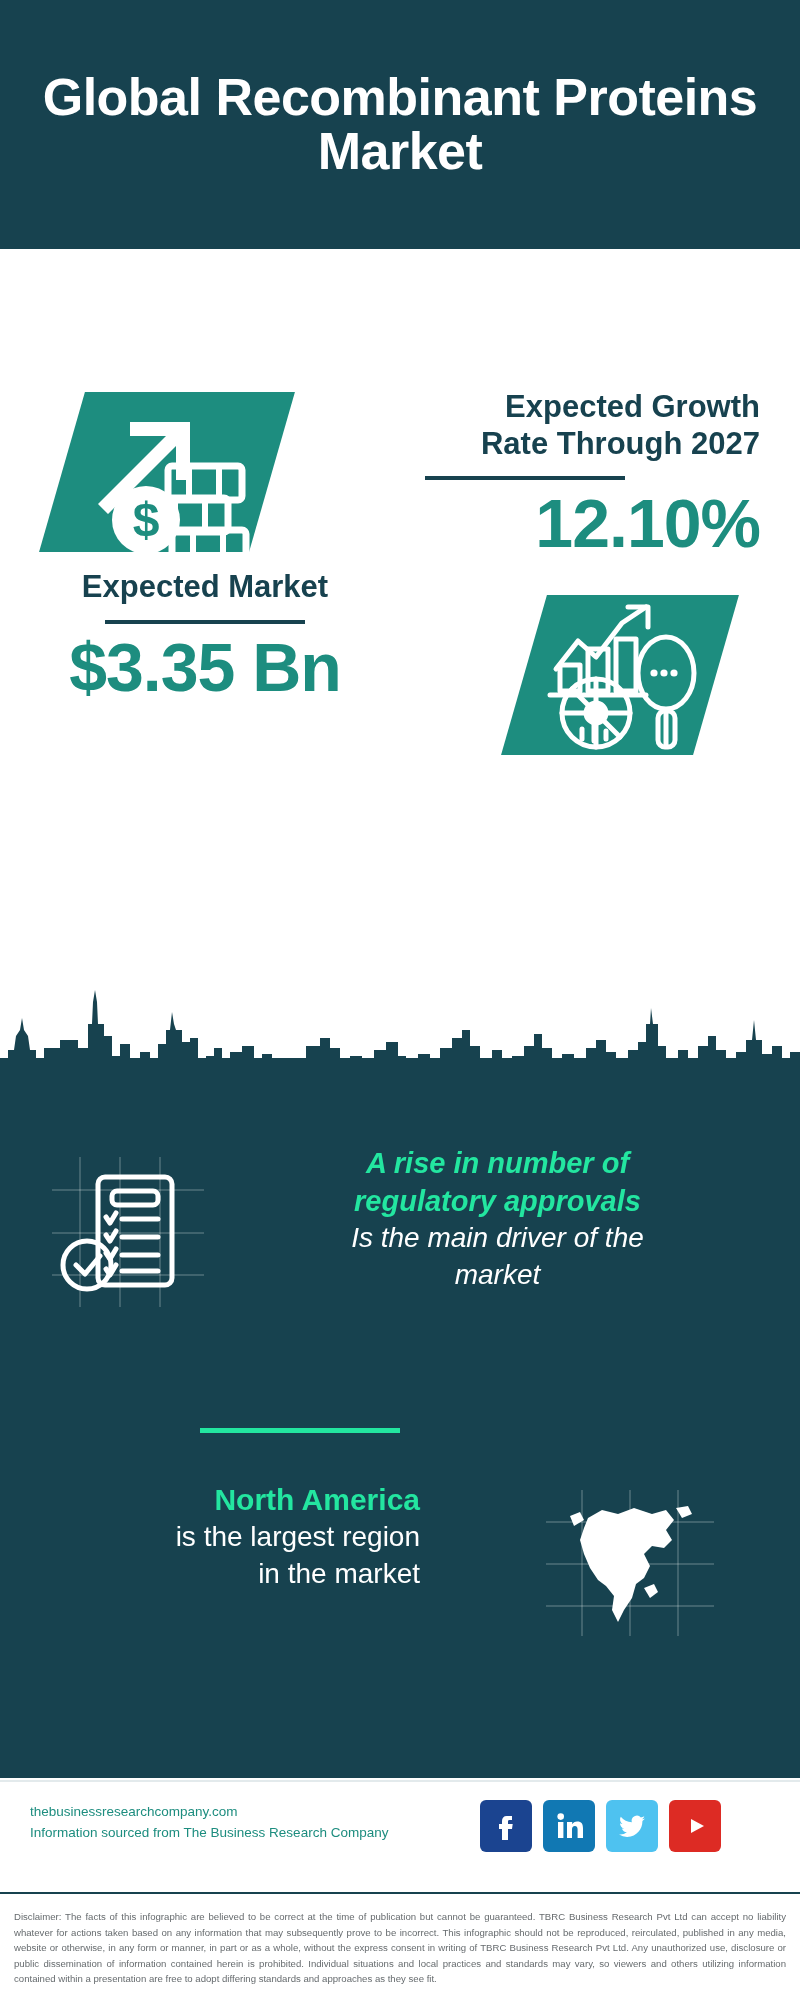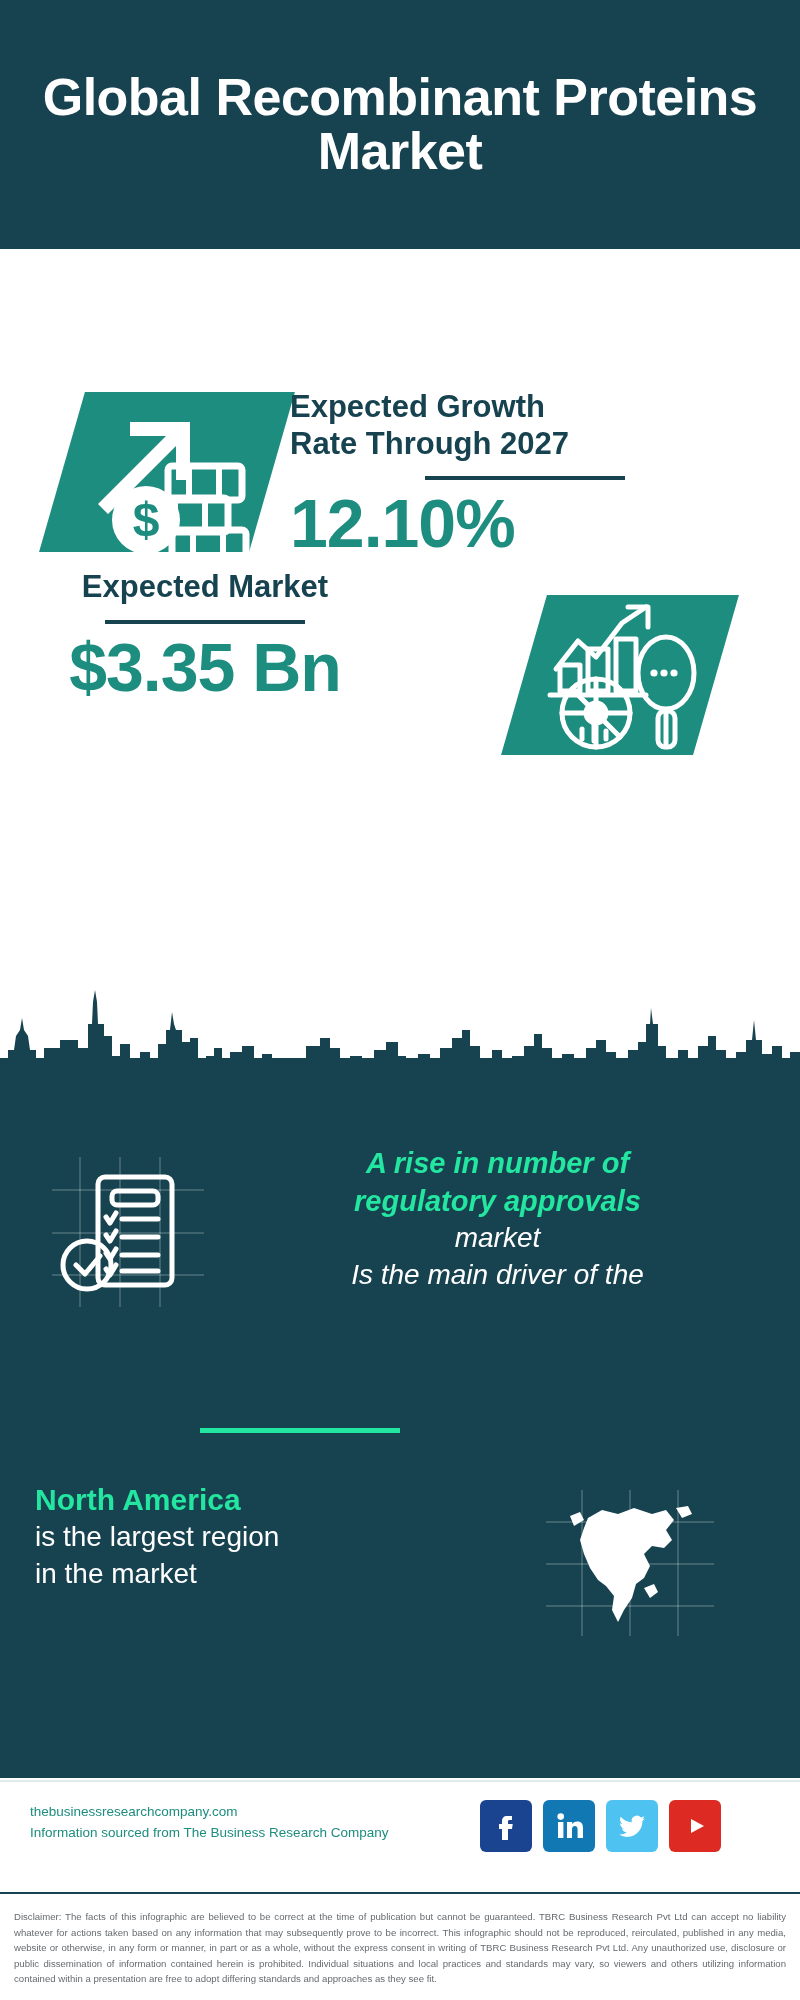--- a/index.html
+++ b/index.html
@@ -36,21 +36,21 @@
     background:#1d8d7f;
   }
   .para-left{
     left:62px;top:143px;width:210px;height:160px;
     transform:skewX(-16deg);
   }
   .icon-money{
     position:absolute;left:72px;top:143px;width:190px;height:160px;
   }
   .s1-text{
-    position:absolute;left:290px;top:140px;width:470px;text-align:left;
+    position:absolute;left:290px;top:140px;width:470px;text-align:right;
   }
   .kicker{
     color:#17424f;font-size:31px;font-weight:bold;line-height:1.18;
   }
   .rule-dark{
     width:200px;height:4px;background:#17424f;margin:14px auto 6px auto;
   }
   .bigval{
     color:#1d8d7f;font-size:68px;font-weight:bold;line-height:1.1;letter-spacing:-1px;
   }
@@ -90,21 +90,21 @@
   .driver-text{position:absolute;left:225px;top:0px;width:545px;text-align:center;font-style:italic;}
   .accent{color:#23e6a0;font-size:29px;font-weight:bold;line-height:1.3;}
   .whitetxt{color:#ffffff;font-size:28px;line-height:1.32;}
 
   .rule-accent{
     position:absolute;left:200px;top:1428px;width:200px;height:5px;background:#23e6a0;
   }
 
   
   .region-row{position:absolute;left:0;top:1480px;width:800px;height:200px;}
-  .region-text{position:absolute;left:35px;top:0;width:400px;text-align:left;}
+  .region-text{position:absolute;left:20px;top:0;width:400px;text-align:right;}
   .icon-map{position:absolute;left:540px;top:8px;width:180px;height:150px;}
 
   
   .sourcebar{
     position:absolute;left:0;top:1780px;width:800px;height:110px;background:#ffffff;
     border-top:2px solid #e3eaec;
   }
   .source-text{
     position:absolute;left:30px;top:20px;width:420px;
     color:#1d8d7f;font-size:13.5px;line-height:1.55;
@@ -258,22 +258,22 @@
           <polyline points="64,114 68,120 74,110"></polyline>
           <circle cx="45" cy="110" r="24"></circle>
           <polyline points="34,110 43,119 58,101"></polyline>
         </g>
       </svg>
     </div>
 
     <div class="driver-text">
       <div class="accent">A rise in number of</div>
       <div class="accent">regulatory approvals</div>
+      <div class="whitetxt">Is the main driver of the</div>
       <div class="whitetxt">market</div>
-      <div class="whitetxt">Is the main driver of the</div>
     </div>
   </div>
 
   <div class="rule-accent"></div>
 
   <div class="region-row">
 
     <div class="region-text">
       <div class="accent" style="font-size:30px">North America</div>
       <div class="whitetxt">is the largest region</div>

